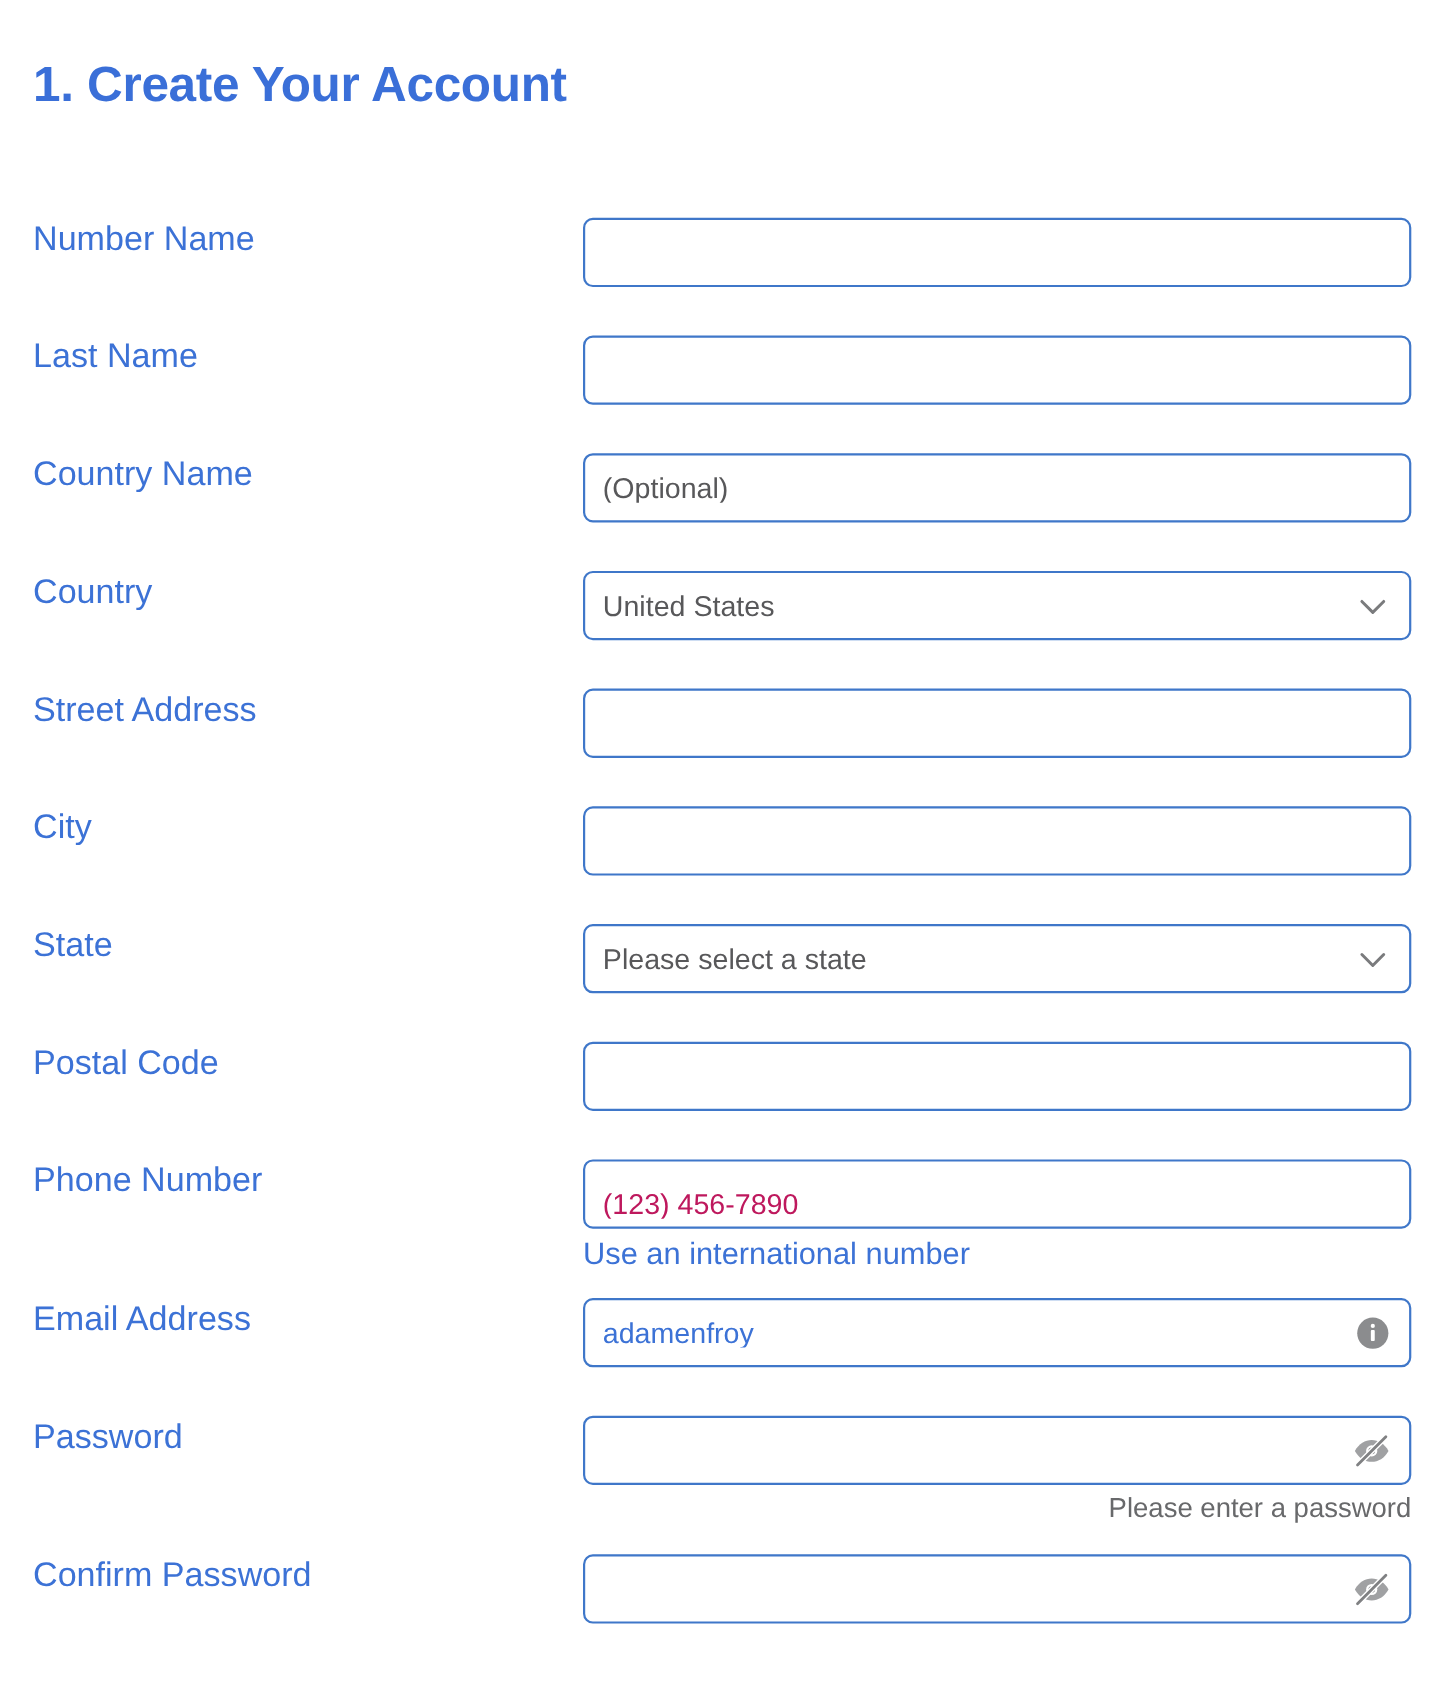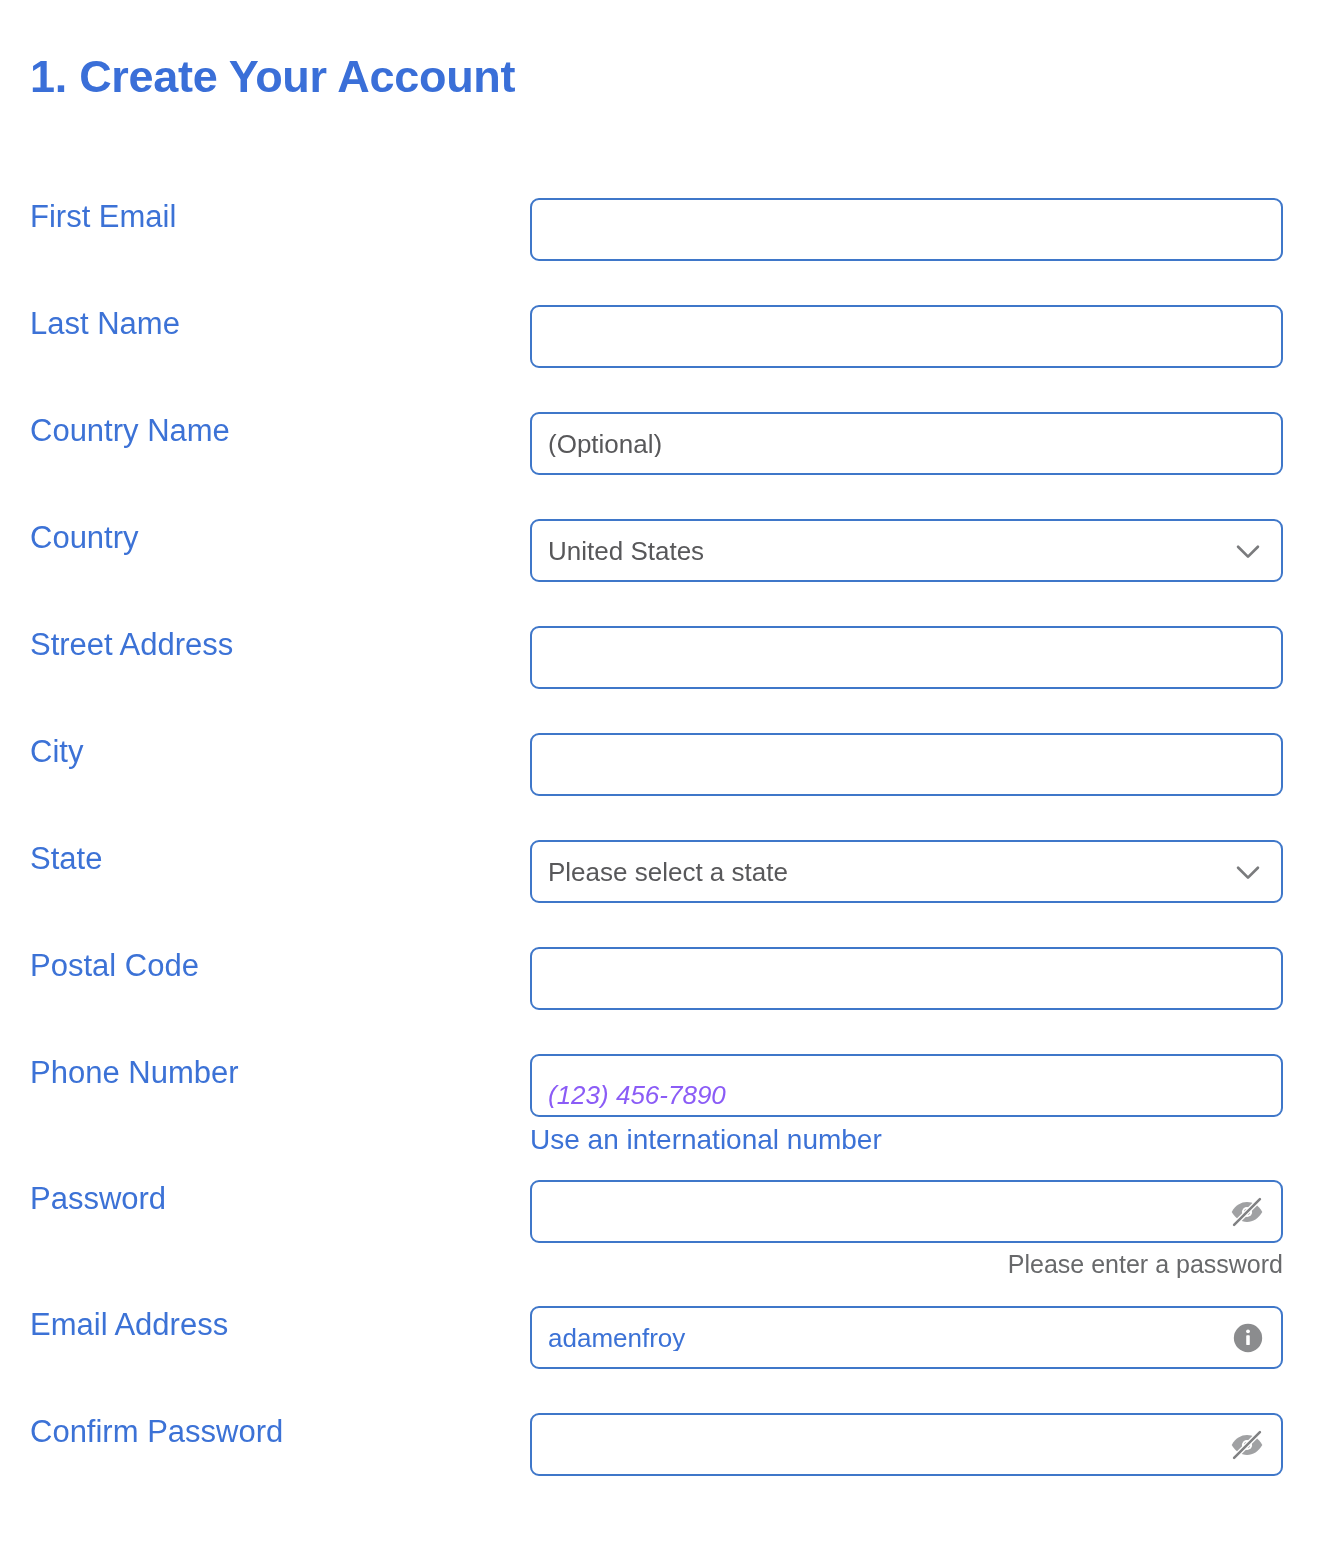--- a/index.html
+++ b/index.html
@@ -84,22 +84,21 @@
     flex: 1 1 auto;
     white-space: nowrap;
     overflow: hidden;
   }
 
   .control-text.placeholder {
     color: #58585a;
   }
 
   .control-text.placeholder-italic {
-    color: #8b5cf6;
-    font-style: italic;
+    color: #be185d;
     margin-top: 18px;
   }
 
   .control-text.value-blue {
     color: #3c72d6;
   }
 
   .control-text.empty {
     color: transparent;
   }
@@ -151,21 +150,21 @@
 </style>
 </head>
 <body>
 
 <div class="page">
 
   <h1 class="page-title">1. Create Your Account</h1>
 
   <div class="form" id="form-root">
       <div class="row">
-        <label class="field-label">First Email</label>
+        <label class="field-label">Number Name</label>
         <div class="control">
           <span class="control-text empty"></span>
         </div>
       </div>
       <div class="row">
         <label class="field-label">Last Name</label>
         <div class="control">
           <span class="control-text empty"></span>
         </div>
       </div>
@@ -210,47 +209,47 @@
         <div class="control">
           <span class="control-text empty"></span>
         </div>
       </div>
       <div class="row with-help">
         <label class="field-label">Phone Number</label>
         <div class="control">
           <span class="control-text placeholder-italic">(123) 456-7890</span>
         </div>
         <a class="help-link" href="#">Use an international number</a>
+      </div>
+      <div class="row">
+        <label class="field-label">Email Address</label>
+        <div class="control">
+          <span class="control-text value-blue">adamenfroy</span>
+          <svg viewBox="0 0 24 24" fill="none" class="info-icon">
+            <circle cx="12" cy="12" r="10" fill="#8b8c8e"></circle>
+            <circle cx="12" cy="7.3" r="1.35" fill="#ffffff"></circle>
+            <rect x="10.75" y="10" width="2.5" height="7" rx="0.6" fill="#ffffff"></rect>
+          </svg>
+        </div>
       </div>
       <div class="row with-help">
         <label class="field-label">Password</label>
         <div class="control">
           <span class="control-text empty"></span>
           <svg viewBox="0 0 24 24" fill="none" class="eye-off-icon">
             <path d="M1.8 12 C4.3 7.6 8 5.4 12 5.4 C16 5.4 19.7 7.6 22.2 12 C19.7 16.4 16 18.6 12 18.6 C8 18.6 4.3 16.4 1.8 12 Z" fill="#a0a1a3"></path>
             <circle cx="12" cy="12" r="3.4" fill="#ffffff"></circle>
             <circle cx="12" cy="12" r="2.0" fill="#8b8c8e"></circle>
             <path d="M3.4 20.6 L20.6 3.4" stroke="#ffffff" stroke-width="3.4" stroke-linecap="round"></path>
             <path d="M3.4 20.6 L20.6 3.4" stroke="#808183" stroke-width="1.7" stroke-linecap="round"></path>
           </svg>
         </div>
         <div class="help-note">Please enter a password</div>
       </div>
       <div class="row">
-        <label class="field-label">Email Address</label>
-        <div class="control">
-          <span class="control-text value-blue">adamenfroy</span>
-          <svg viewBox="0 0 24 24" fill="none" class="info-icon">
-            <circle cx="12" cy="12" r="10" fill="#8b8c8e"></circle>
-            <circle cx="12" cy="7.3" r="1.35" fill="#ffffff"></circle>
-            <rect x="10.75" y="10" width="2.5" height="7" rx="0.6" fill="#ffffff"></rect>
-          </svg>
-        </div>
-      </div>
-      <div class="row">
         <label class="field-label">Confirm Password</label>
         <div class="control">
           <span class="control-text empty"></span>
           <svg viewBox="0 0 24 24" fill="none" class="eye-off-icon">
             <path d="M1.8 12 C4.3 7.6 8 5.4 12 5.4 C16 5.4 19.7 7.6 22.2 12 C19.7 16.4 16 18.6 12 18.6 C8 18.6 4.3 16.4 1.8 12 Z" fill="#a0a1a3"></path>
             <circle cx="12" cy="12" r="3.4" fill="#ffffff"></circle>
             <circle cx="12" cy="12" r="2.0" fill="#8b8c8e"></circle>
             <path d="M3.4 20.6 L20.6 3.4" stroke="#ffffff" stroke-width="3.4" stroke-linecap="round"></path>
             <path d="M3.4 20.6 L20.6 3.4" stroke="#808183" stroke-width="1.7" stroke-linecap="round"></path>
           </svg>

